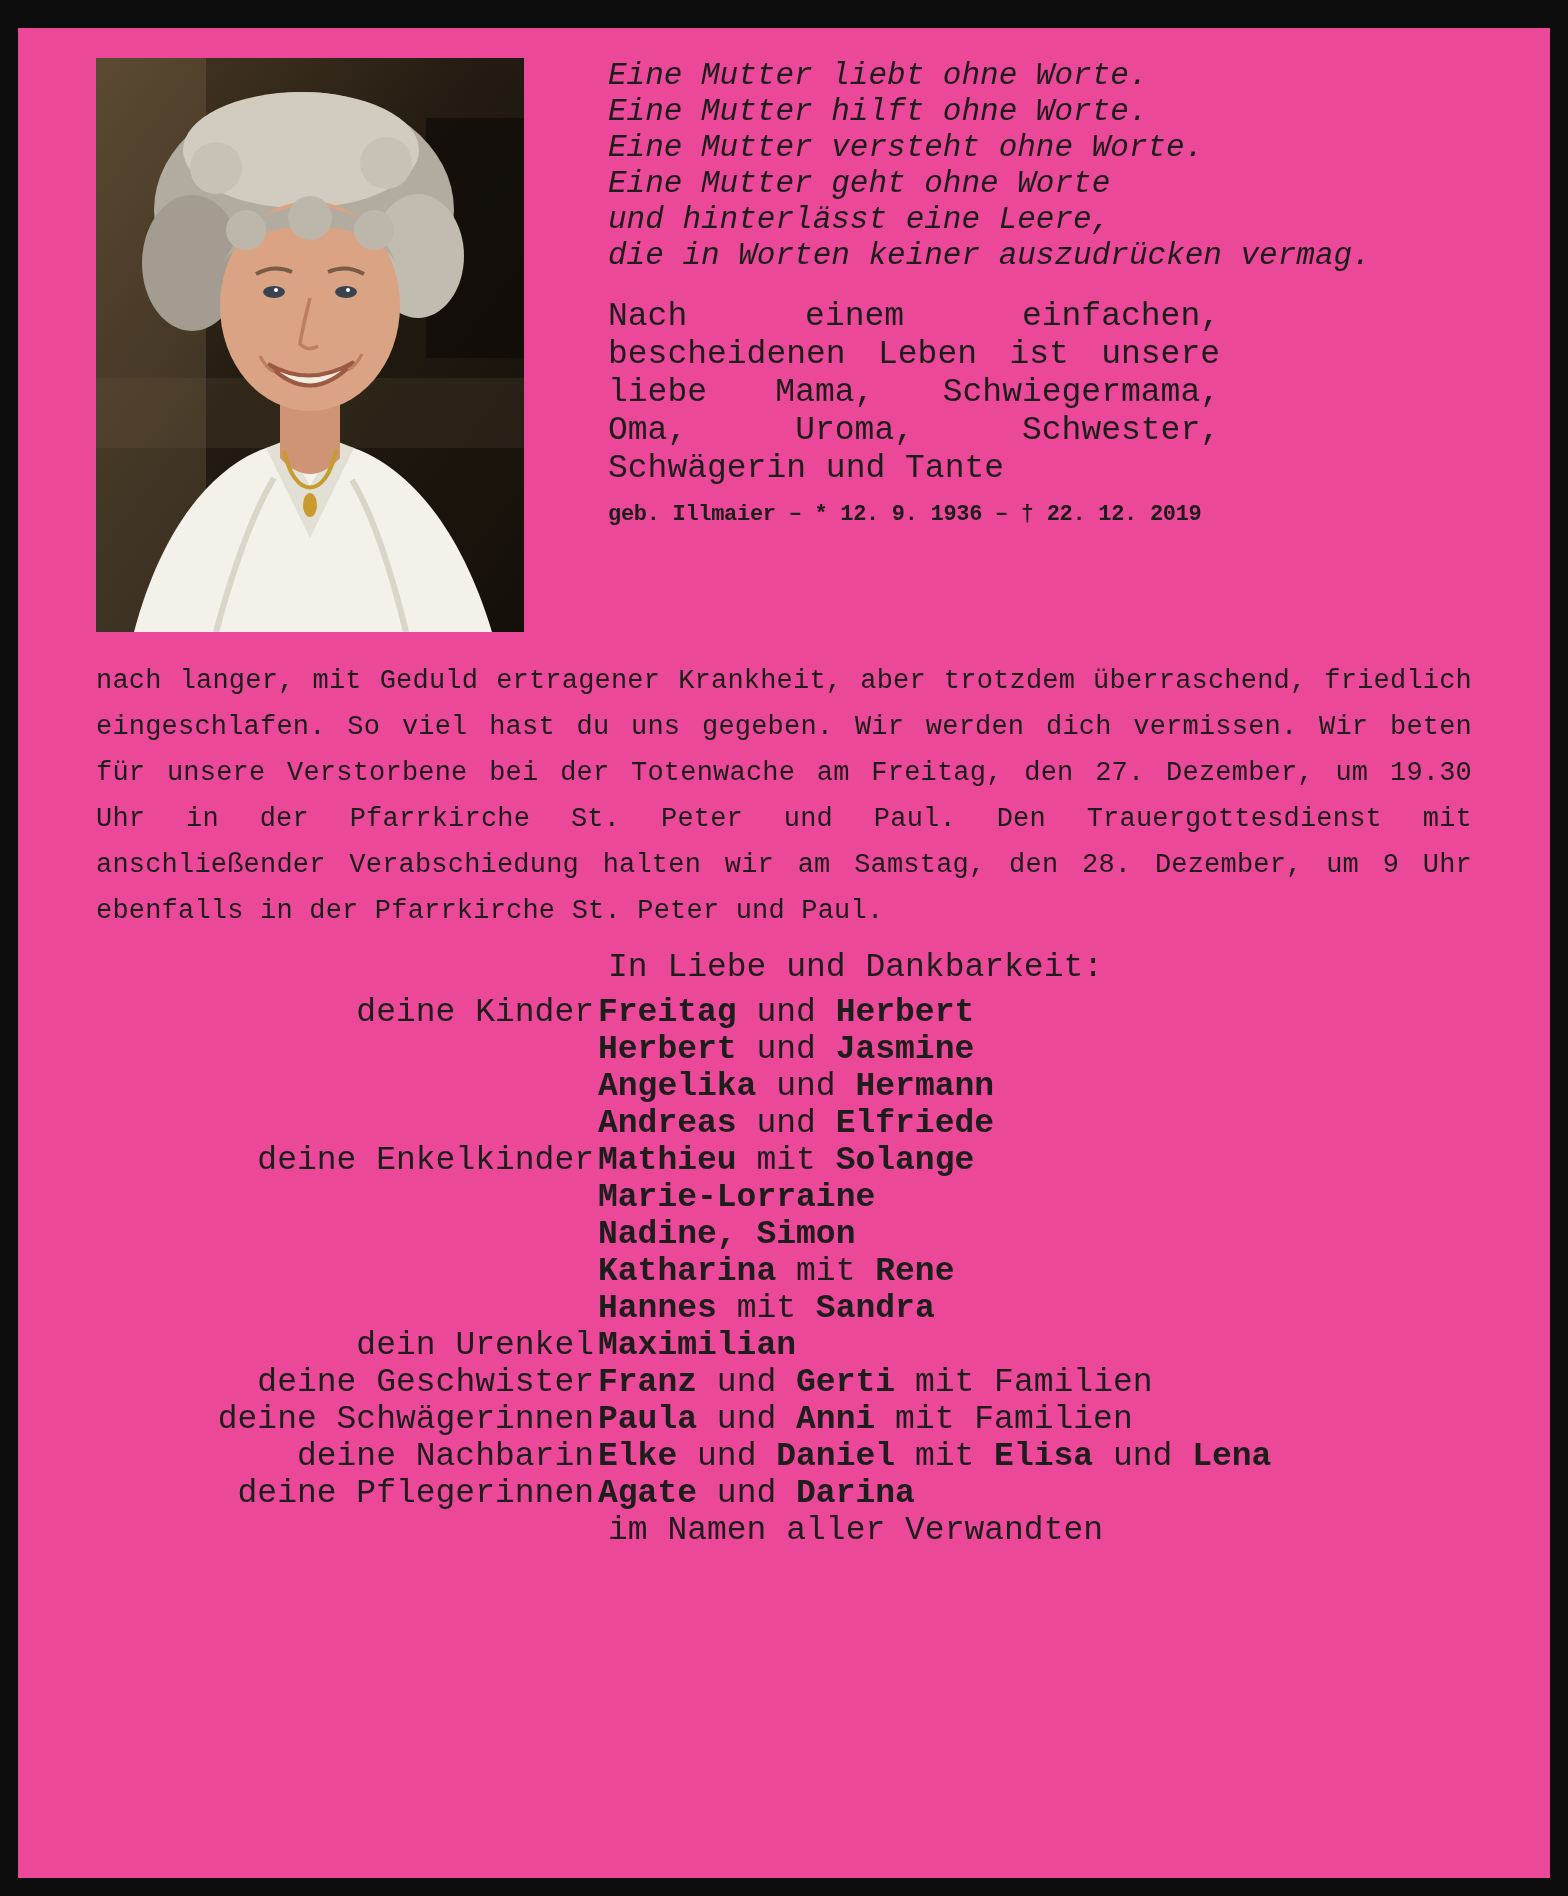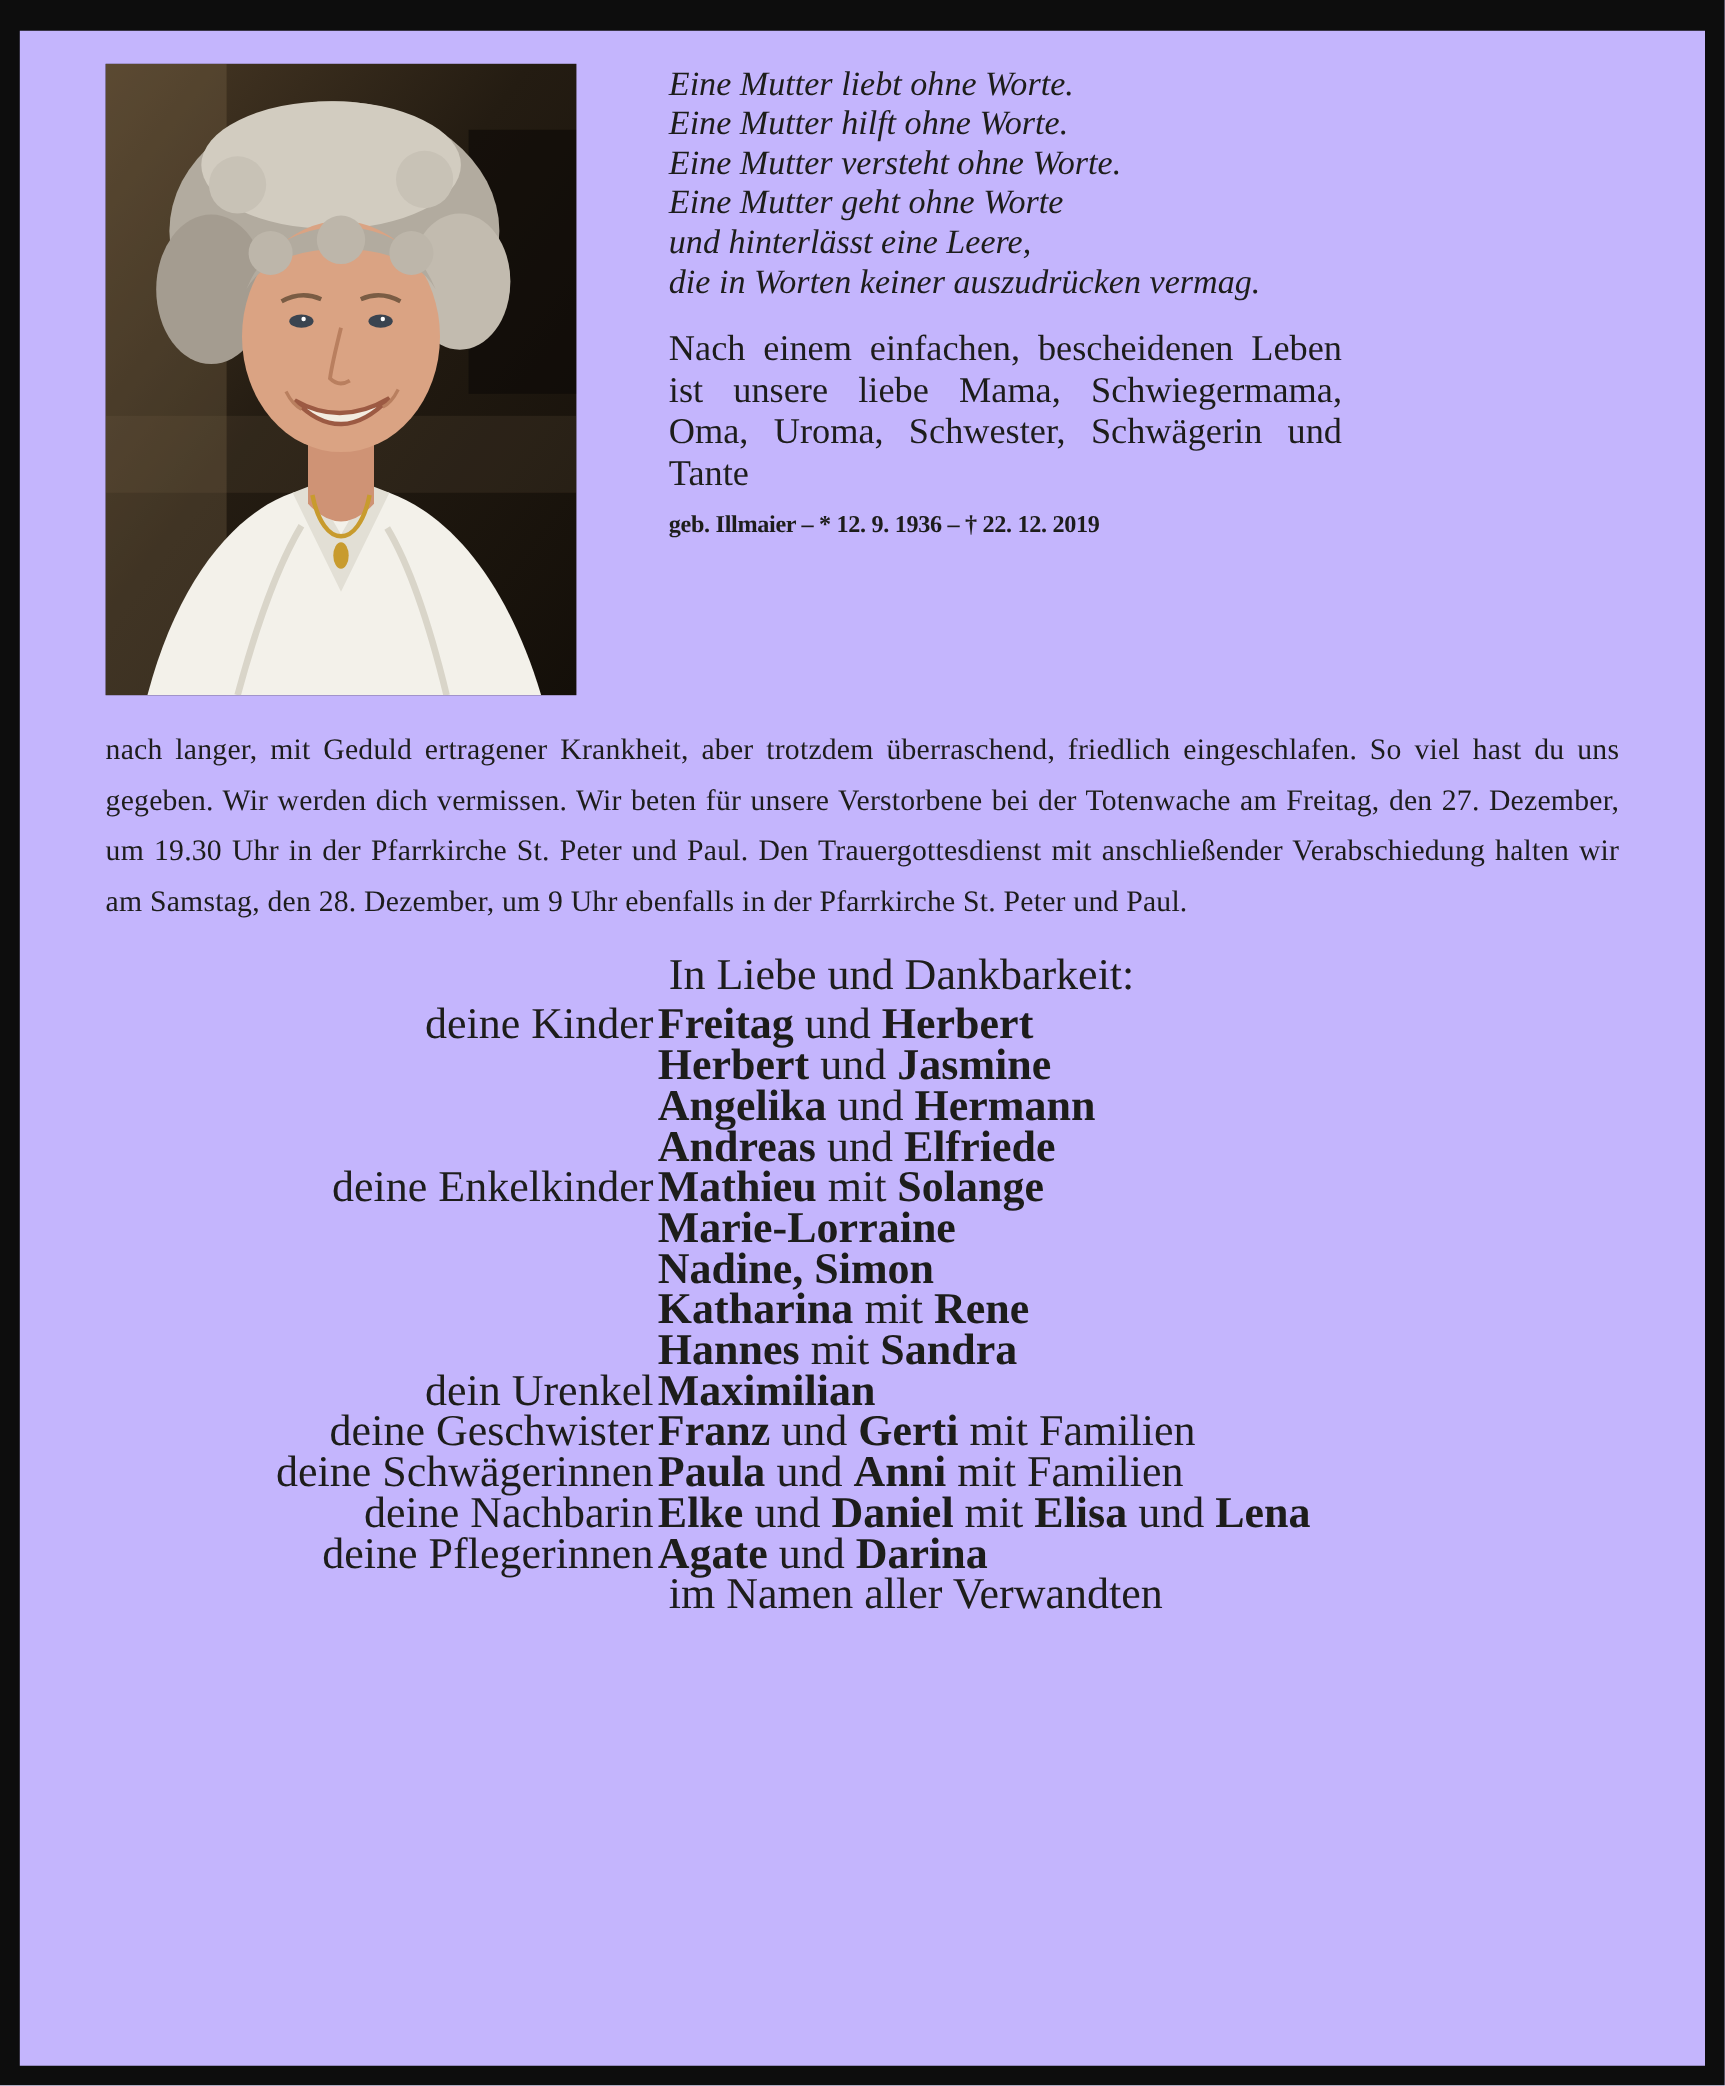--- a/index.html
+++ b/index.html
@@ -3,22 +3,23 @@
 <meta charset="utf-8">
 <style>
   * { margin:0; padding:0; box-sizing:border-box; }
   html, body { background:#ffffff; }
   body { width:1568px; font-family:"Liberation Serif", serif; color:#1d1d1b; }
 
   .frame {
     width:1568px; height:1896px;
     border:18px solid #0d0d0d;
     border-top:28px solid #0d0d0d;
-    background:#c4b5fd;
+    background:#ec4899;
     overflow:hidden;
+    font-family:Liberation Mono, monospace;
   }
   .content {
     padding:30px 78px 0 78px;
   }
 
   
   .top-section { display:flex; gap:84px; }
   .photo {
     width:428px; height:574px; flex:none;
     background:#241c12; overflow:hidden;
@@ -61,21 +62,21 @@
     letter-spacing:0.2px;
     hyphens:auto;
   }
 
   .locations {
     margin-top:12px;
     font-size:33px; line-height:40px;
   }
 
   
-  .family { margin-top:24px; font-size:40px; line-height:37px; }
+  .family { margin-top:14px; font-size:33px; line-height:37px; }
   .family-heading { margin-left:512px; line-height:40px; margin-bottom:6px; }
   .family-grid {
     display:grid;
     grid-template-columns:498px 1fr;
     column-gap:4px;
   }
   .fam-label { text-align:right; }
   .fam-value { text-align:left; }
   .family-closing { margin-left:512px; }
 

